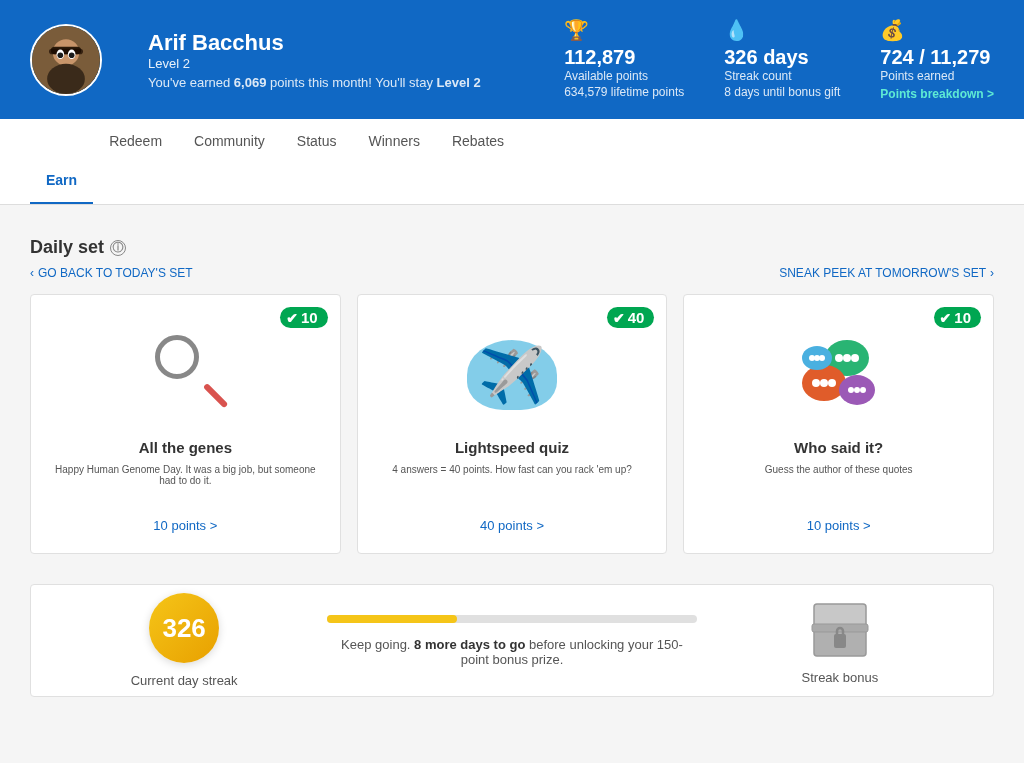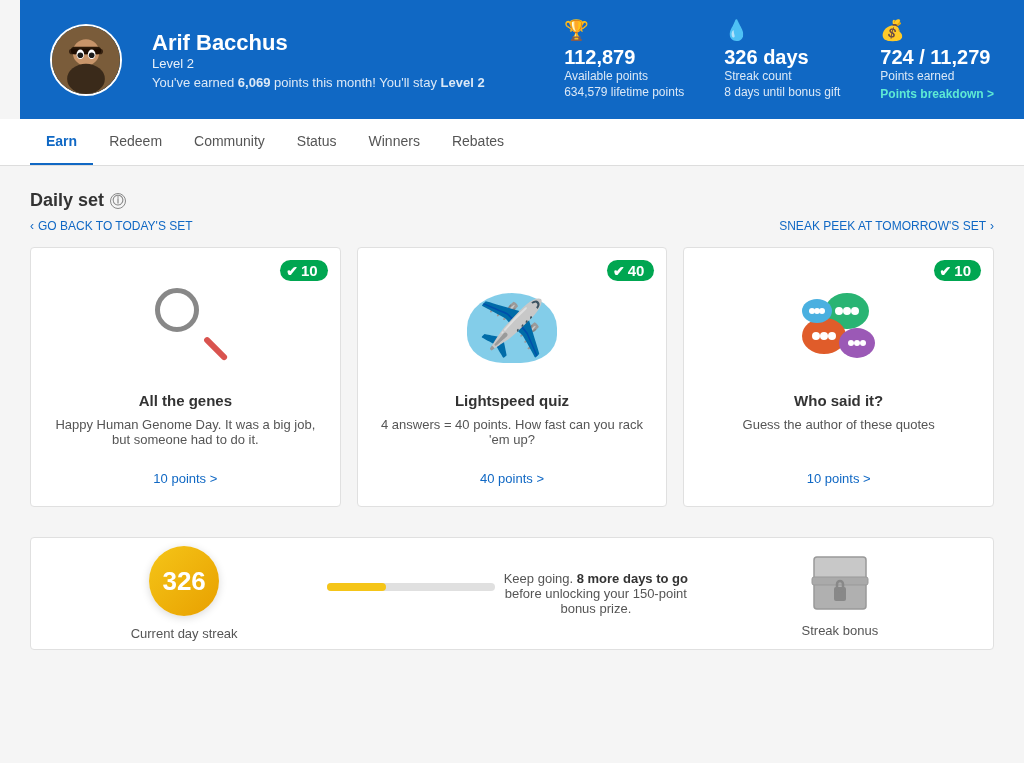--- a/index.html
+++ b/index.html
@@ -1,74 +1,74 @@
 <!DOCTYPE html>
 <html><head>
   <meta charset="utf-8">
   <style>
     * { box-sizing: border-box; margin: 0; padding: 0; }
     body { font-family: 'Segoe UI', Arial, sans-serif; background: #f5f5f5; color: #333; font-size: 14px; }
 
     
-    .header { background: #1068c4; color: white; padding: 18px 30px; display: flex; align-items: center; gap: 30px; margin-left: 20px; }
+    .header { background: #1068c4; color: white; padding: 18px 30px; display: flex; align-items: center; gap: 46px; }
     .avatar { width: 72px; height: 72px; border-radius: 50%; background: #555; overflow: hidden; flex-shrink: 0; border: 2px solid white; }
     .avatar-img { width: 100%; height: 100%; background: linear-gradient(135deg, #8a6a3a 0%, #5a4a2a 50%, #3a2a1a 100%); display: flex; align-items: center; justify-content: center; font-size: 30px; }
     .user-info { flex: 1; }
     .user-name { font-size: 22px; font-weight: 600; }
     .user-level { font-size: 13px; opacity: 0.9; margin-bottom: 4px; }
     .user-points-msg { font-size: 13px; opacity: 0.85; }
     .user-points-msg strong { font-weight: 700; }
     .header-stats { display: flex; gap: 40px; }
     .stat-block { display: flex; flex-direction: column; }
     .stat-icon { font-size: 20px; margin-bottom: 4px; }
     .stat-main { font-size: 20px; font-weight: 700; }
     .stat-label { font-size: 12px; opacity: 0.85; }
     .stat-sub { font-size: 12px; opacity: 0.85; margin-top: 2px; }
     .stat-link { font-size: 12px; color: #5eead4; text-decoration: none; font-weight: 600; margin-top: 4px; }
 
     
     .nav { background: white; border-bottom: 1px solid #ddd; padding: 0 30px; display: flex; gap: 0; }
     .nav-item { padding: 14px 16px; font-size: 14px; cursor: pointer; color: #555; border-bottom: 2px solid transparent; text-decoration: none; display: inline-block; }
-    .nav-item.active { color: #1068c4; border-bottom: 2px solid #1068c4; font-weight: 600; }
+    .nav-item.active { color: #1068c4; border-bottom: 2px solid #1068c4; font-weight: 600; margin-top: 39px; }
 
     
     .main { padding: 20px 30px; max-width: 1024px; }
     .section-title { font-size: 18px; font-weight: 600; margin-bottom: 4px; display: flex; align-items: center; gap: 6px; }
     .info-icon { width: 16px; height: 16px; border-radius: 50%; border: 1px solid #888; display: inline-flex; align-items: center; justify-content: center; font-size: 11px; color: #888; cursor: pointer; }
 
     .daily-nav { display: flex; justify-content: space-between; align-items: center; margin: 8px 0 14px 0; }
     .daily-nav-back { color: #1068c4; font-size: 12px; cursor: pointer; display: flex; align-items: center; gap: 4px; }
     .daily-nav-fwd { color: #1068c4; font-size: 12px; cursor: pointer; display: flex; align-items: center; gap: 4px; }
 
     
     .cards { display: flex; gap: 16px; margin-bottom: 30px; }
     .card { background: white; border: 1px solid #e0e0e0; border-radius: 4px; flex: 1; padding: 20px; display: flex; flex-direction: column; align-items: center; position: relative; min-height: 260px; }
     .card-badge { position: absolute; top: 12px; right: 12px; background: #00a651; color: white; border-radius: 50px; padding: 2px 10px 2px 6px; font-size: 15px; font-weight: 700; display: flex; align-items: center; gap: 3px; }
     .card-badge-check { font-size: 14px; }
     .card-img { width: 100px; height: 100px; display: flex; align-items: center; justify-content: center; margin: 10px 0 14px 0; }
     .card-title { font-size: 15px; font-weight: 700; margin-bottom: 8px; text-align: right; }
-    .card-desc { font-size: 13px; color: #555; text-align: center; flex: 1; }
+    .card-desc { font-size: 10px; color: #555; text-align: center; flex: 1; }
     .card-link { margin-top: 0; color: #1068c4; font-size: 13px; font-weight: 500; cursor: pointer; display: flex; align-items: center; gap: 3px; }
 
     
     .magnifier { position: relative; width: 70px; height: 80px; }
     .magnifier-circle { width: 44px; height: 44px; border: 5px solid #888; border-radius: 50%; position: absolute; top: 0; left: 5px; background: white; }
     .magnifier-handle { width: 6px; height: 30px; background: #d9534f; border-radius: 3px; position: absolute; bottom: 0; right: 12px; transform: rotate(-45deg); transform-origin: top center; }
 
     
     .jet-container { width: 110px; height: 90px; position: relative; display: flex; align-items: center; justify-content: center; }
     .jet-bg { position: absolute; width: 90px; height: 70px; background: #4fb8e0; border-radius: 50% 50% 40% 40%; opacity: 0.7; }
     .jet-body { font-size: 54px; position: relative; z-index: 1; }
 
     
     .streak-section { background: white; border: 1px solid #e0e0e0; border-radius: 4px; padding: 8px 30px; display: flex; align-items: center; gap: 0; }
     .streak-item { display: flex; flex-direction: column; align-items: center; flex: 1; }
     .streak-circle { width: 70px; height: 70px; border-radius: 50%; background: linear-gradient(135deg, #f5c518 0%, #e8a000 100%); display: flex; align-items: center; justify-content: center; font-size: 26px; font-weight: 700; color: white; margin-bottom: 10px; box-shadow: 0 2px 8px rgba(0,0,0,0.15); }
     .streak-label { font-size: 13px; color: #555; text-align: center; }
-    .streak-middle { flex: 1.5; display: flex; flex-direction: row; align-items: center; padding: 0 20px; }
+    .streak-middle { flex: 1.5; display: flex; flex-direction: column; align-items: center; padding: 0 20px; }
     .streak-bar-container { width: 100%; height: 8px; background: #e0e0e0; border-radius: 4px; margin-bottom: 14px; }
     .streak-bar-fill { height: 100%; background: #f5c518; border-radius: 4px; }
     .streak-msg { font-size: 13px; color: #555; text-align: center; }
     .streak-msg strong { font-weight: 700; color: #333; }
   </style>
 </head>
 <body>
 
 <div class="header">
   <div class="avatar">
@@ -120,21 +120,21 @@
   <a class="nav-item active">Earn</a>
   <a class="nav-item">Redeem</a>
   <a class="nav-item">Community</a>
   <a class="nav-item">Status</a>
   <a class="nav-item">Winners</a>
   <a class="nav-item">Rebates</a>
 </div>
 
 <div class="main">
 
-  <div style="margin-bottom: 8px; margin-top: 4px;">
+  <div style="margin-bottom: 8px; margin-top: 12px;">
     <div class="section-title">
       <span>Daily set</span>
       <span class="info-icon">ⓘ</span>
     </div>
   </div>
 
   <div class="daily-nav">
     <div class="daily-nav-back">
       <span>‹</span>
       <span>GO BACK TO TODAY'S SET</span>

